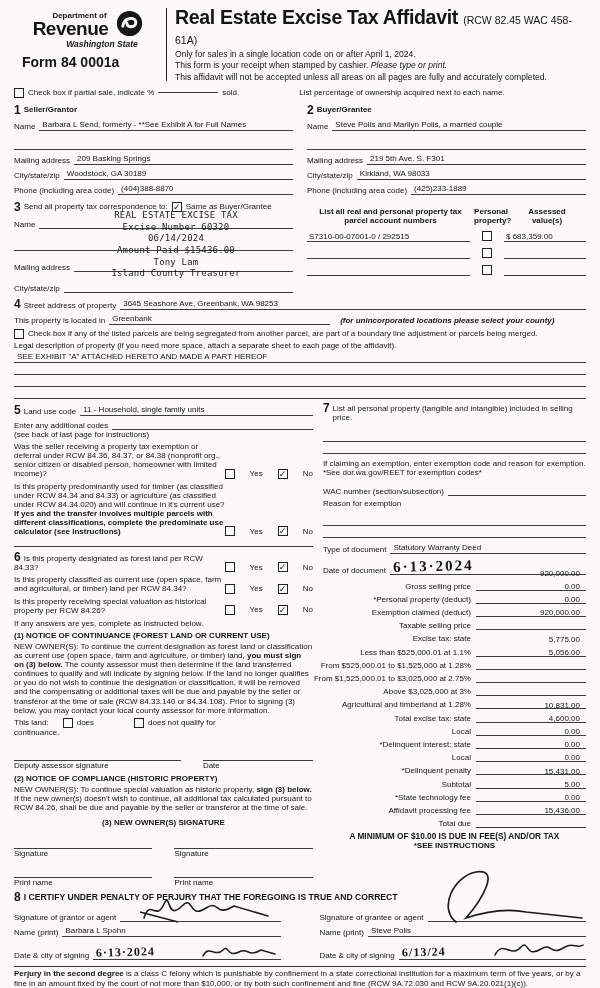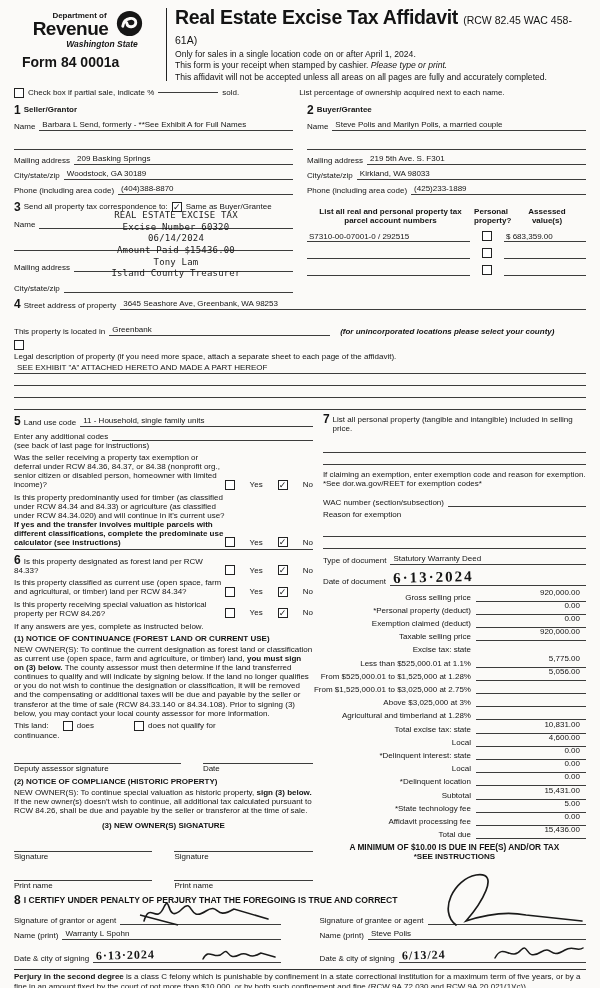--- a/index.html
+++ b/index.html
@@ -48,21 +48,21 @@
   .mleft{width:54%;padding-right:10px;box-sizing:border-box}
   .mright{width:46%}
   .qrow{display:flex;justify-content:space-between;align-items:flex-end;margin-top:3px}
   .qtext{width:75%;line-height:1.14}
   .yn{white-space:nowrap;display:flex;gap:15px;align-items:center}
   .para{line-height:1.14;margin-top:2px;text-align:left}
   .blank-line{border-bottom:1px solid #3c3c3c;height:11px}
   
   .trow{display:flex;justify-content:flex-end;align-items:flex-end;height:13.2px}
   .tlbl{text-align:right;padding-right:5px;white-space:nowrap}
-  .tval{width:102px;border-bottom:1px solid #3c3c3c;text-align:right;padding:0 6px 4px 2px;flex:none}
+  .tval{width:102px;border-bottom:1px solid #3c3c3c;text-align:right;padding:0 6px 12px 2px;flex:none}
   .tval.noline{border-bottom:none}
   .handwrite{font-family:"Liberation Serif",serif;font-weight:bold;font-size:15px;
              letter-spacing:2px;display:inline-block;transform:rotate(-1.5deg);line-height:0.8}
   .handwrite.sm{font-size:12px;letter-spacing:1px}
   
   .s8cols{display:flex;gap:39px;margin-top:1px}
   .s8col{flex:1;min-width:0}
   .sigwrap{position:relative}
   .sigsvg{position:absolute;pointer-events:none}
   .perjury{border-top:1px solid #333;margin-top:6px;padding-top:2px;line-height:1.2}
@@ -230,27 +230,28 @@
       </div>
     </div>
   </div>
 
   <div style="margin-top:5px">
     <div class="row">
       <span class="secnum">4</span>
       <span class="lbl">Street address of property</span>
       <span class="fld">3645 Seashore Ave, Greenbank, WA 98253</span>
     </div>
-    <div class="row" style="margin-top:16px">
+    <div class="row" style="margin-top:5px">
       <span class="lbl">This property is located in</span>
       <span class="fld" style="max-width:215px">Greenbank</span>
       <span class="b i" style="margin-left:10px">(for unincorporated locations please select your county)</span>
     </div>
     <div class="row" style="margin-top:4px;align-items:flex-start">
       <span class="cb"></span>
+      <span style="margin-left:4px">Check box if any of the listed parcels are being segregated from another parcel, are part of a boundary line adjustment or parcels being merged.</span>
     </div>
     <div class="para">Legal description of property (if you need more space, attach a separate sheet to each page of the affidavit).</div>
     <div class="fld" style="margin-top:3px;font-weight:normal">SEE EXHIBIT "A" ATTACHED HERETO AND MADE A PART HEREOF</div>
     <div class="blank-line"></div>
     <div class="blank-line"></div>
     <div class="blank-line"></div>
   </div>
 
   <div class="mid">
     <div class="mleft">
@@ -267,21 +268,21 @@
       <div>(see back of last page for instructions)</div>
       <div class="qrow">
         <span class="qtext">Was the seller receiving a property tax exemption or deferral under RCW 84.36, 84.37, or 84.38 (nonprofit org., senior citizen or disabled person, homeowner with limited income)?</span>
         <span class="yn">
             <span class="cb"></span>
             <span>Yes</span>
             <span class="cb">✓</span>
             <span>No</span>
           </span>
       </div>
-      <div class="qrow" style="border-bottom:1px solid #3c3c3c;padding-bottom:2px">
+      <div class="qrow" style="border-bottom:1px solid #3c3c3c;padding-bottom:10px">
         <span class="qtext" style="width:78%"><span>Is this property predominantly used for timber (as classified under RCW 84.34 and 84.33) or agriculture (as classified under RCW 84.34.020) and will continue in it's current use? </span><span class="b">If yes and the transfer involves multiple parcels with different classifications, complete the predominate use calculator (see instructions)</span></span>
         <span class="yn">
             <span class="cb"></span>
             <span>Yes</span>
             <span class="cb">✓</span>
             <span>No</span>
           </span>
       </div>
 
       <div class="qrow" style="margin-top:4px">
@@ -434,21 +435,21 @@
           </div>
         <div class="trow">
             <span class="tlbl">*Delinquent interest: state</span>
             <span class="tval">0.00</span>
           </div>
         <div class="trow">
             <span class="tlbl">Local</span>
             <span class="tval">0.00</span>
           </div>
         <div class="trow">
-            <span class="tlbl">*Delinquent location</span>
+            <span class="tlbl">*Delinquent penalty</span>
             <span class="tval">0.00</span>
           </div>
         <div class="trow">
             <span class="tlbl">Subtotal</span>
             <span class="tval">15,431.00</span>
           </div>
         <div class="trow">
             <span class="tlbl">*State technology fee</span>
             <span class="tval">5.00</span>
           </div>
@@ -476,21 +477,21 @@
         <div class="frow sigwrap" style="margin-top:8px">
           <span class="lbl">Signature of grantor or agent</span>
           <span class="fld"></span>
           <svg class="sigsvg" style="right:8px;bottom:-4px" width="135" height="34" viewBox="0 0 135 34">
             <path d="M6 26 C12 6 18 30 26 12 C33 -2 28 30 44 14 C56 2 50 28 68 16 C82 7 76 26 96 14 L130 24" stroke="#1a1a1a" stroke-width="1.6" fill="none" stroke-linecap="round"></path>
             <path d="M2 20 L40 30" stroke="#1a1a1a" stroke-width="1.4" fill="none"></path>
           </svg>
         </div>
         <div class="frow">
           <span class="lbl">Name (print)</span>
-          <span class="fld">Warranty L Spohn</span>
+          <span class="fld">Barbara L Spohn</span>
         </div>
         <div class="frow sigwrap" style="height:18px">
           <span class="lbl">Date &amp; city of signing</span>
           <span class="fld"><span class="handwrite sm">6·13·2024</span></span>
           <svg class="sigsvg" style="right:2px;bottom:-2px" width="80" height="22" viewBox="0 0 80 22">
             <path d="M4 16 C10 4 16 18 24 10 C30 4 28 18 40 12 C50 7 48 18 62 10 L76 14" stroke="#1a1a1a" stroke-width="1.5" fill="none" stroke-linecap="round"></path>
           </svg>
         </div>
       </div>
       <div class="s8col">

